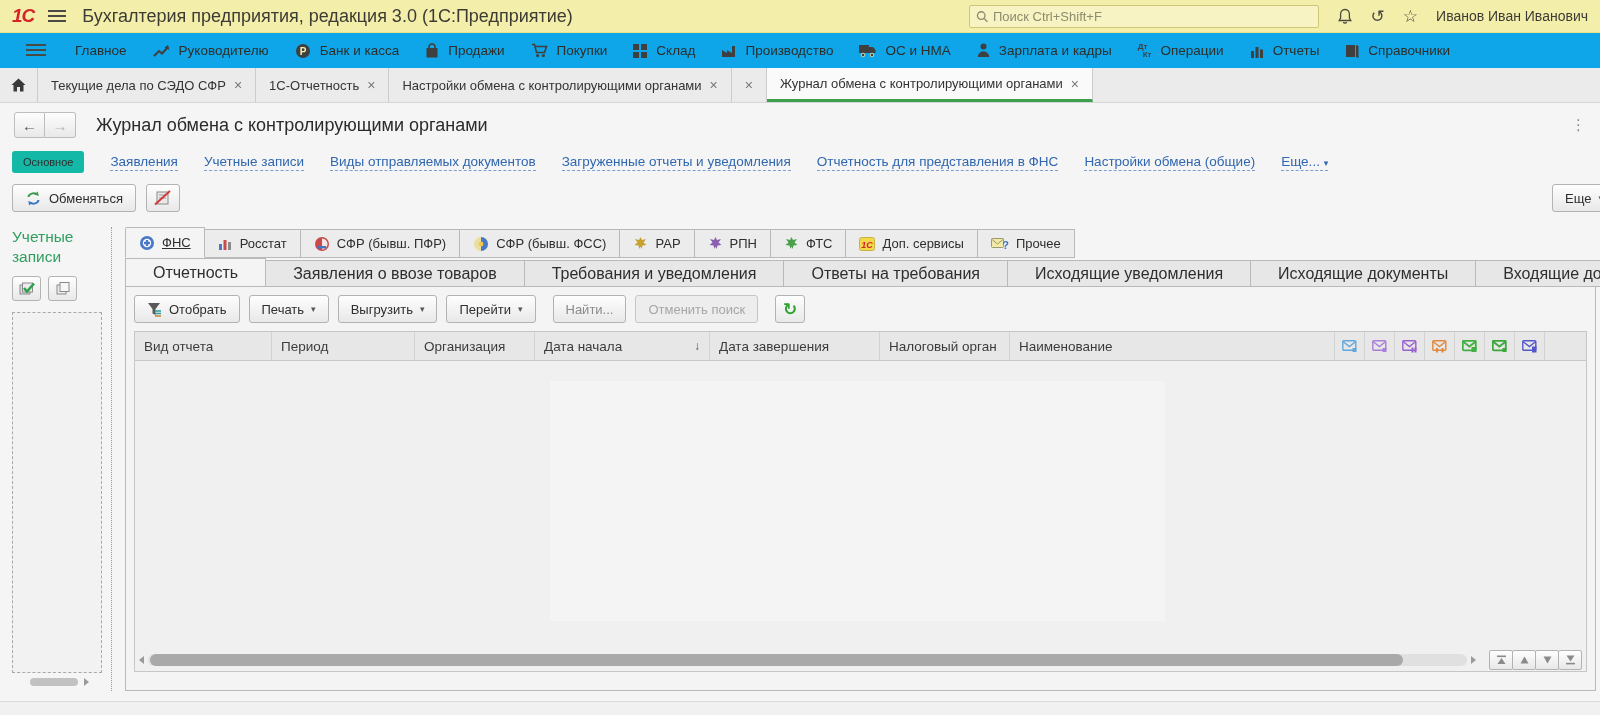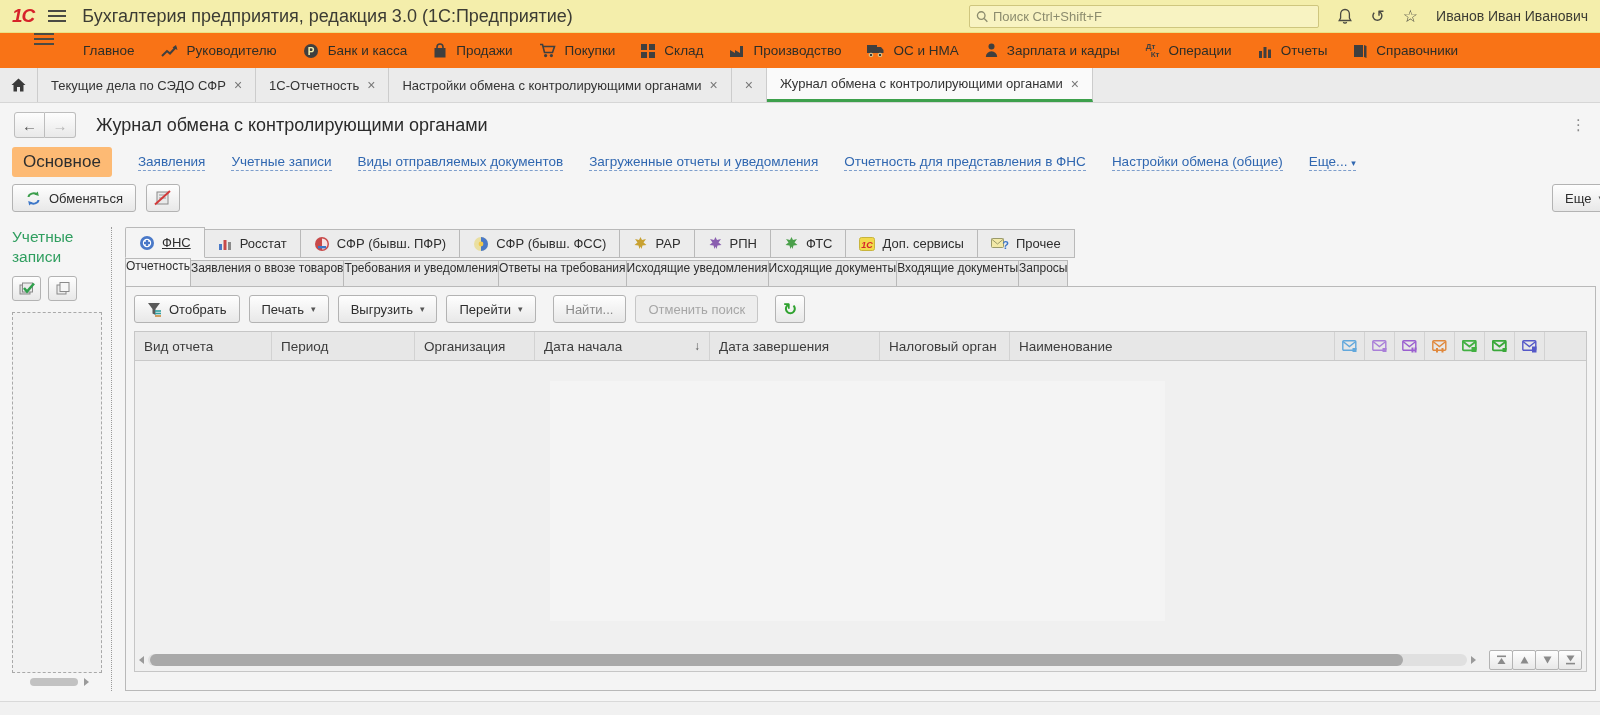--- a/index.html
+++ b/index.html
@@ -15,21 +15,21 @@
   .hamb i:nth-child(1){top:0}.hamb i:nth-child(2){top:5px}.hamb i:nth-child(3){top:10px}
   .topbar .hamb { margin-right:16px; }
   .app-title { font-size:18px; color:#3c3c34; }
   .top-right { margin-left:auto; display:flex; align-items:center; gap:18px; }
   .searchbox { width:350px; height:23px; background:#f8f3c2; border:1px solid #cfc67e; border-radius:2px; display:flex; align-items:center; padding:0 6px; gap:5px; }
   .searchbox input { border:none; outline:none; background:transparent; font-size:13px; color:#6b6b52; width:100%; font-family:inherit; }
   .searchbox input::placeholder { color:#8c8c6e; }
   .glyphbtn { font-size:17px; color:#4a4a42; line-height:1; cursor:default; }
   .username { font-size:14px; color:#3c3c34; }
 
-  .menubar { height:35px; background:#f97316; display:flex; padding:0 26px; gap:0; flex:0 0 auto; }
+  .menubar { height:35px; background:#0ea5e9; display:flex; align-items:center; padding:0 18px; gap:0; flex:0 0 auto; }
   .menubar .hamb { width:20px; height:13px; margin:0 16px 0 8px; }
   .menu-item { display:flex; align-items:center; gap:9px; padding:0 13px; height:100%; cursor:pointer; white-space:nowrap; }
   .menu-item svg { flex:0 0 auto; }
   .mi-label { font-size:13.5px; color:#2e2e28; }
 
   
   .tabbar { height:35px; background:#ebebeb; display:flex; align-items:stretch; flex:0 0 auto; border-bottom:1px solid #d6d6d6; }
   .wtab { display:flex; align-items:center; gap:8px; padding:0 13px; border-right:1px solid #cccccc; font-size:13px; color:#333; white-space:nowrap; cursor:pointer; }
   .wtab.home { width:38px; justify-content:center; padding:0; }
   .wtab .close { color:#777; font-size:14px; }
@@ -38,21 +38,21 @@
   
   .titlerow { height:44px; display:flex; align-items:center; padding:0 14px; flex:0 0 auto; background:#f5f5f5; }
   .navbtns { display:flex; margin-right:20px; }
   .navbtn { width:31px; height:26px; border:1px solid #bdbdbd; background:linear-gradient(#fdfdfd,#e9e9e9); display:flex; align-items:center; justify-content:center; font-size:15px; color:#555; cursor:pointer; }
   .navbtn.back { border-radius:3px 0 0 3px; }
   .navbtn.fwd  { border-radius:0 3px 3px 0; border-left:none; color:#b5b5b5; }
   .page-title { font-size:18px; color:#2b2b2b; }
   .kebab { margin-left:auto; color:#8a8a8a; font-size:15px; letter-spacing:0; }
 
   .navrow { height:30px; display:flex; align-items:center; gap:26px; padding:0 12px; flex:0 0 auto; }
-  .chip { background:#fdba74; border-radius:3px; padding:5px 11px; font-size:17px; color:#2e2e2e; }
+  .chip { background:#14b8a6; border-radius:3px; padding:5px 11px; font-size:11px; color:#2e2e2e; }
   .dlink { color:#3067b0; font-size:13.5px; border-bottom:1px dashed #7d9ecc; padding-bottom:1px; cursor:pointer; white-space:nowrap; }
   .dlink .caret { font-size:9px; color:#3067b0; border:none; }
 
   .cmdrow { height:42px; display:flex; align-items:center; padding:0 12px; gap:10px; flex:0 0 auto; position:relative; }
   .btn { height:28px; border:1px solid #b3b3b3; border-radius:3px; background:linear-gradient(#fefefe,#e8e8e8); display:inline-flex; align-items:center; gap:7px; padding:0 12px; font-size:13px; color:#2e2e2e; cursor:pointer; white-space:nowrap; }
   .btn.icon-only { padding:0 7px; }
   .btn .caret { font-size:9px; color:#555; }
   .btn.disabled { color:#a6a6a6; background:#ededed; border-color:#c6c6c6; }
   .more-btn { position:absolute; right:-16px; top:7px; }
 
@@ -67,21 +67,21 @@
   .sb-thumb { width:48px; height:8px; border-radius:4px; background:#c2c2c2; margin-left:18px; }
   .tri-r { width:0; height:0; border-top:4px solid transparent; border-bottom:4px solid transparent; border-left:5px solid #9a9a9a; }
   .tri-l { width:0; height:0; border-top:4px solid transparent; border-bottom:4px solid transparent; border-right:5px solid #9a9a9a; }
 
   .main { flex:1 1 auto; min-width:0; padding:0 4px 10px 13px; display:flex; flex-direction:column; }
   .agency-tabs, .doc-tabs { display:flex; align-items:flex-end; flex:0 0 auto; }
   .atab { display:flex; align-items:center; gap:7px; height:29px; padding:0 13px; border:1px solid #b9b9b9; border-left-width:0; background:#ececec; font-size:13px; color:#2e2e2e; cursor:pointer; white-space:nowrap; }
   .atab:first-child { border-left-width:1px; border-top-left-radius:2px; }
   .atab.active { background:#f4f4f4; border-bottom-color:#f4f4f4; height:31px; border-left-width:1px;text-decoration:underline; }
   .doc-tabs { margin-top:0; }
-  .dtab { height:27px; display:flex; align-items:flex-start; padding:0 0; border:1px solid #b9b9b9; border-left-width:0; background:#e7e7e7; font-size:12px; color:#2e2e2e; cursor:pointer; white-space:nowrap; }
+  .dtab { height:27px; display:flex; align-items:center; padding:0 27px; border:1px solid #b9b9b9; border-left-width:0; background:#e7e7e7; font-size:16px; color:#2e2e2e; cursor:pointer; white-space:nowrap; }
   .dtab:first-child { border-left-width:1px; }
   .dtab.active { background:#f4f4f4; border-bottom-color:#f4f4f4; height:29px; border-left-width:1px; }
 
   .panel { flex:1 1 auto; min-height:0; border:1px solid #b9b9b9; background:#f4f4f4; margin-top:-1px; padding:8px 8px 18px 8px; display:flex; flex-direction:column; }
   .toolbar { display:flex; align-items:center; gap:9px; flex:0 0 auto; margin-bottom:8px; }
   .btn.sq { width:30px; justify-content:center; padding:0; }
   .refresh { color:#2fa22f; font-size:17px; font-weight:bold; }
 
   .tablebox { flex:1 1 auto; min-height:0; border:1px solid #c6c6c6; background:#f0f0f0; display:flex; flex-direction:column; }
   .thead { display:flex; background:#e7e7e7; border-bottom:1px solid #c9c9c9; flex:0 0 auto; height:29px; }

